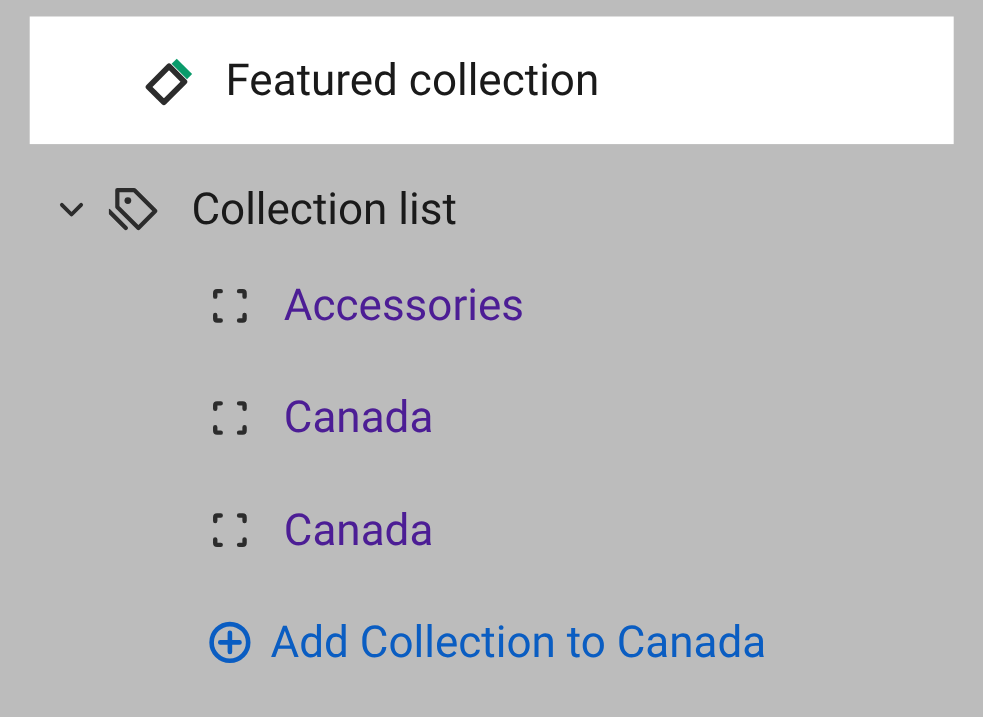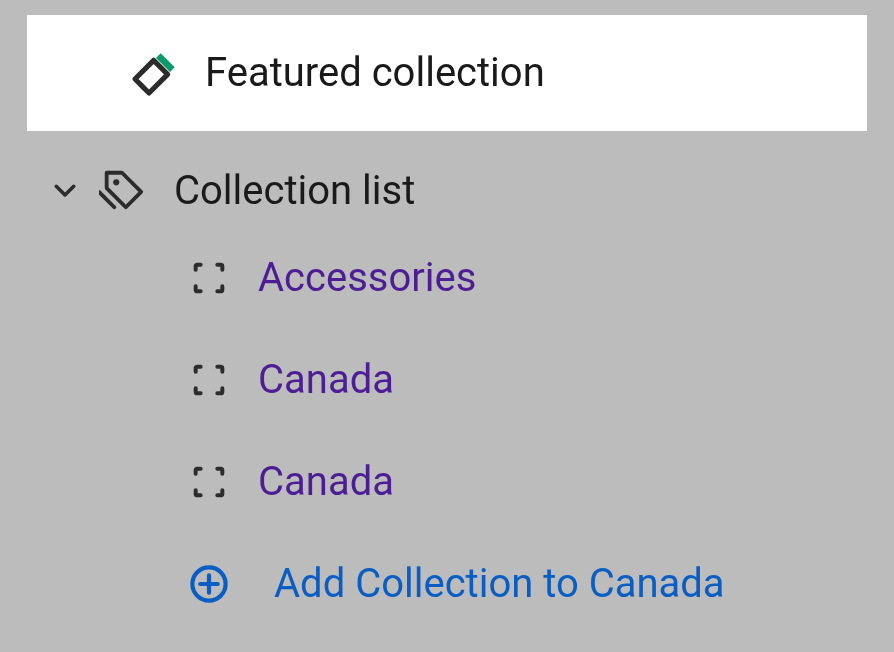--- a/index.html
+++ b/index.html
@@ -81,21 +81,21 @@
       flex-shrink: 0;
     }
     .child-label {
       font-size: 40px;
       font-weight: 400;
       color: #4c1d95;
     }
     .add-row {
       display: flex;
       align-items: center;
-      gap: 44px;
+      gap: 16px;
       padding: 0 0 0 188px;
     }
     .plus-icon-wrap {
       width: 42px;
       height: 42px;
       display: flex;
       align-items: center;
       justify-content: center;
       flex-shrink: 0;
     }

